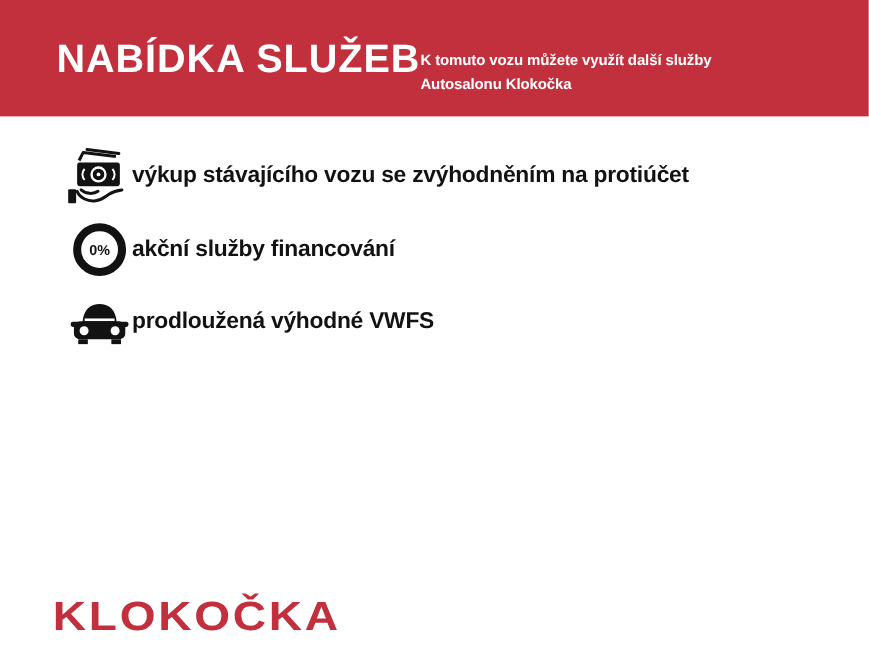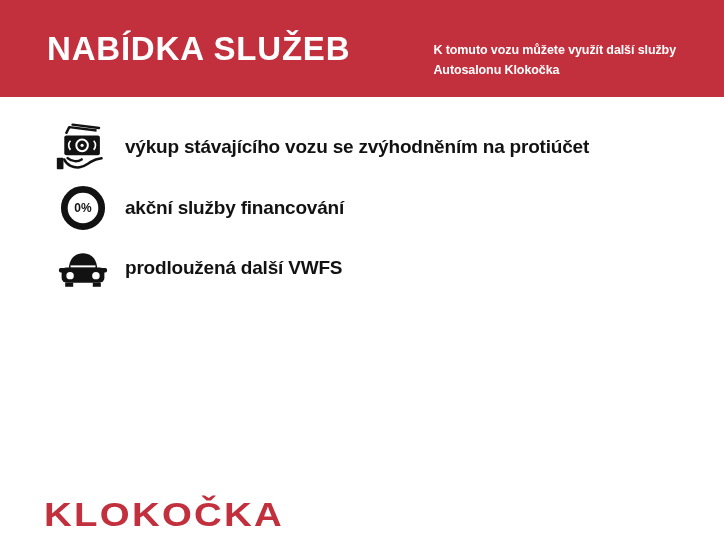--- a/index.html
+++ b/index.html
@@ -13,21 +13,21 @@
     position: relative;
     width: 724px; height: 560px;
     background: #ffffff;
   }
 
   
   .banner {
     position: absolute; top: 0; left: 0;
     width: 724px; height: 97px;
     background: #C2303E;
-    display: flex; align-items: center; justify-content: space-between;
+    display: flex; align-items: center; justify-content: flex-start;
     padding: 0 48px 0 47px;
   }
   .banner-title {
     color: #ffffff;
     font-size: 33px;
     font-weight: bold;
     letter-spacing: 0.8px;
     white-space: nowrap;
   }
   .banner-subtitle {
@@ -56,21 +56,21 @@
   .icon-box {
     margin-left: 56px;
     width: 53px;
     height: 58px;
     display: flex;
     align-items: center;
     justify-content: center;
     flex: none;
   }
   .service-label {
-    margin-left: 16px;
+    margin-left: 1px;
     font-size: 19px;
     font-weight: bold;
     color: #121212;
     letter-spacing: -0.2px;
     white-space: nowrap;
   }
   .icon-box svg { display: block; }
   .icon-box svg text {
     font-family: "Liberation Sans", "DejaVu Sans", sans-serif;
   }
@@ -140,21 +140,21 @@
           <rect x="14" y="19.5" width="28" height="2.6" fill="#ffffff"></rect>
           <rect x="1" y="22.5" width="8" height="5" rx="2" fill="#121212"></rect>
           <rect x="47" y="22.5" width="8" height="5" rx="2" fill="#121212"></rect>
           <rect x="4" y="22" width="48" height="17" rx="5.5" fill="#121212"></rect>
           <circle cx="13.5" cy="31" r="4.2" fill="#ffffff"></circle>
           <circle cx="42.5" cy="31" r="4.2" fill="#ffffff"></circle>
           <rect x="8" y="39" width="9" height="4.5" fill="#121212"></rect>
           <rect x="39" y="39" width="9" height="4.5" fill="#121212"></rect>
         </svg>
       </span>
-      <span class="service-label">prodloužená další VWFS</span>
+      <span class="service-label">prodloužená výhodné VWFS</span>
     </li>
 
 
   </ul>
 
   <div class="footer-logo">KLOKOČKA</div>
 
 </div>
 
 </body></html>

